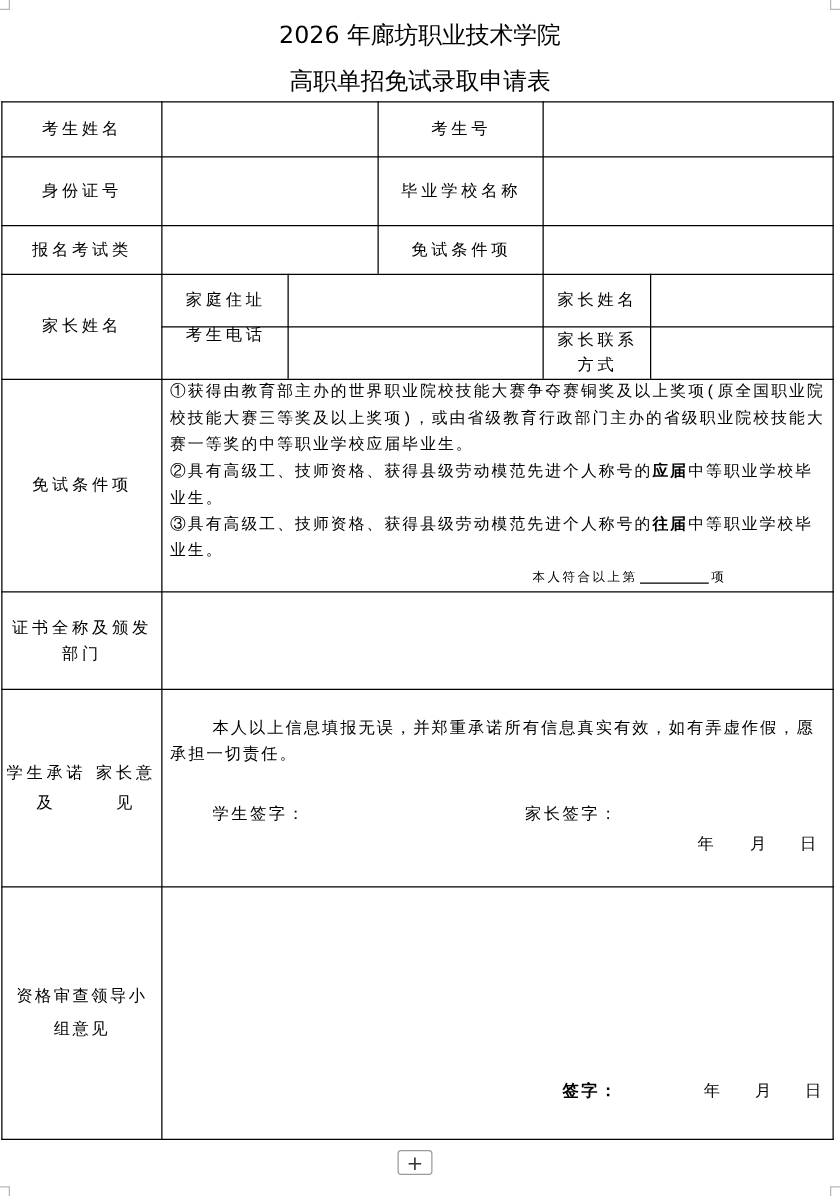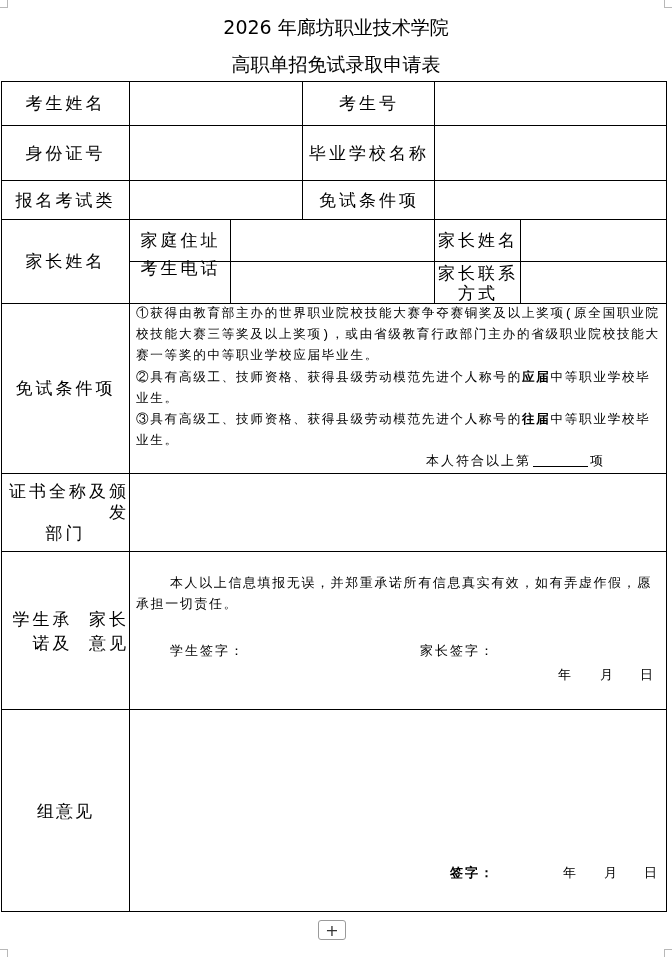--- a/index.html
+++ b/index.html
@@ -21,37 +21,37 @@
   }
   .title.t1 { top: 15px; }
   .title.t2 { top: 52px; }
 
   .grid { position: absolute; left: 0; top: 0; width: 672px; height: 957px; }
   .hl { position: absolute; height: 0; border-top: 1.6px solid #000; }
   .vl { position: absolute; width: 0; border-left: 1.6px solid #000; }
 
   .cell {
     position: absolute; display: flex; align-items: center; justify-content: center;
-    text-align: right; font-size: 17px; line-height: 21px; letter-spacing: 3px;
+    text-align: center; font-size: 13px; line-height: 21px; letter-spacing: 3px;
     font-family: "DejaVu Sans", "Liberation Sans", sans-serif;
     box-sizing: border-box;
   }
   .input-cell { position: absolute; box-sizing: border-box; }
 
   .cond {
     position: absolute; left: 136px; top: 304px; width: 526px;
     font-family: Liberation Mono, monospace;
     font-size: 12.6px; line-height: 21.2px; letter-spacing: 1.7px;
   }
   .cond p { margin: 0; }
   .cond b { font-weight: bold; }
   .cond-match {
     position: absolute; left: 426px; top: 452px;
     font-family: "DejaVu Sans", "Liberation Sans", sans-serif;
-    font-size: 13px; letter-spacing: 2px;
+    font-size: 10px; letter-spacing: 2px;
   }
   .blank { display: inline-block; width: 55px; border-bottom: 1px solid #000; height: 14px; vertical-align: -2px; margin: 0 2px; }
 
   .pledge {
     position: absolute; left: 136px; top: 572px; width: 526px;
     font-family: "DejaVu Sans", "Liberation Sans", sans-serif;
     font-size: 13px; line-height: 21px; letter-spacing: 1.6px;
     text-indent: 34px;
   }
   .sig { position: absolute; font-family: "DejaVu Sans", "Liberation Sans", sans-serif; font-size: 13px; letter-spacing: 2px; }
@@ -148,20 +148,21 @@
 <div class="pledge">本人以上信息填报无误，并郑重承诺所有信息真实有效，如有弄虚作假，愿承担一切责任。</div>
 <div class="sig" style="left:170px; top:642px;">学生签字：</div>
 <div class="input-cell" style="left:250px; top:638px; width:160px; height:22px;"></div>
 <div class="sig" style="left:420px; top:642px;">家长签字：</div>
 <div class="input-cell" style="left:500px; top:638px; width:160px; height:22px;"></div>
 <div class="date" style="left:558px; top:666px;">年</div>
 <div class="date" style="left:600px; top:666px;">月</div>
 <div class="date" style="left:640px; top:666px;">日</div>
 
 <div class="cell" style="left:2px; top:710px; width:127px; height:201px; flex-direction:column; line-height:26px; letter-spacing:2px;">
+  <span>资格审查领导小</span>
   <span>组意见</span>
 </div>
 <div class="input-cell" style="left:131px; top:710px; width:535px; height:150px;"></div>
 <div class="sig" style="left:450px; top:864px;font-weight:bold;">签字：</div>
 <div class="date" style="left:563px; top:864px;">年</div>
 <div class="date" style="left:604px; top:864px;">月</div>
 <div class="date" style="left:644px; top:864px;">日</div>
 
 <div class="add-btn">
   <span>+</span>

